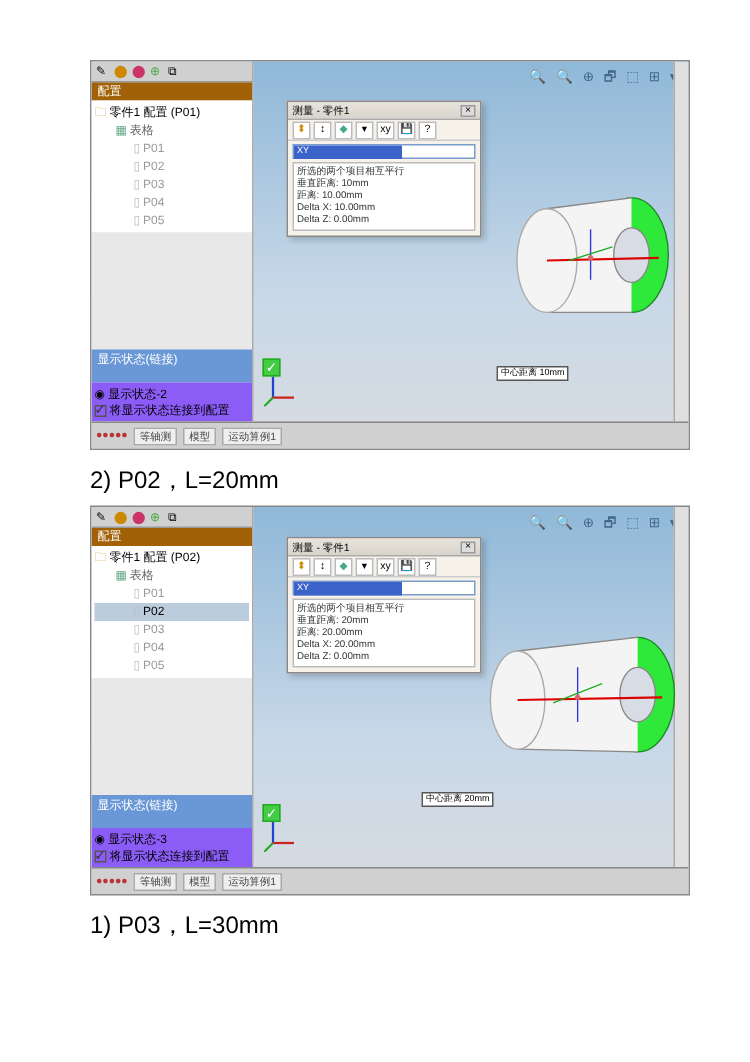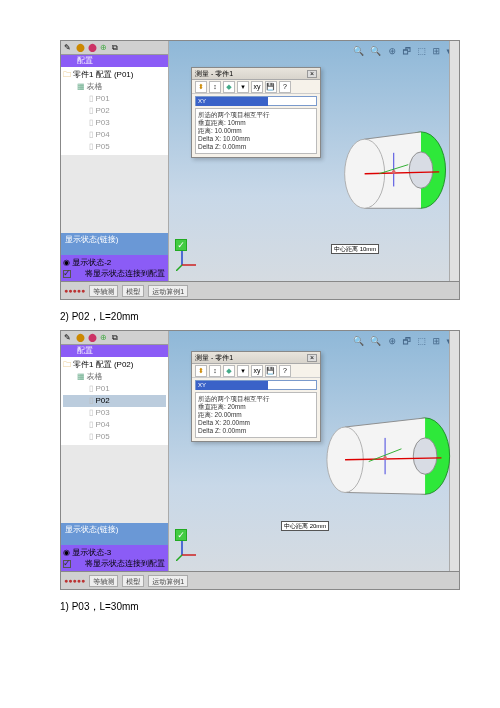--- a/index.html
+++ b/index.html
@@ -44,24 +44,24 @@
     border-bottom: 1px solid #999;
     display: flex;
     align-items: center;
     gap: 2px;
     padding: 0 3px;
     font-size: 8px;
   }
   .tab-icon { width: 10px; height: 10px; display: inline-block; }
   .panel-hdr {
     height: 12px;
-    background: #8b5cf6;
+    background: #a16207;
     color: #fff;
     font-size: 8px;
-    padding: 1px 16px;
+    padding: 1px 4px;
     line-height: 10px;
   }
   .tree {
     flex: 0 0 auto;
     background: #fff;
     padding: 2px;
     font-size: 8px;
     line-height: 12px;
   }
   .tree-root {
@@ -89,21 +89,21 @@
     color: #fff;
     font-size: 8px;
     line-height: 11px;
     padding: 1px 4px;
   }
   .display-state-body {
     background: #8b5cf6;
     font-size: 8px;
     padding: 2px;
   }
-  .chk-row { display: flex; align-items: center; gap: 14px; }
+  .chk-row { display: flex; align-items: center; gap: 2px; }
   .chk { width: 8px; height: 8px; border: 1px solid #555; display: inline-block; position: relative; }
   .chk::after { content: "✓"; position: absolute; top: -3px; left: -1px; font-size: 9px; color: #333; }
   
   .status-bar {
     position: absolute;
     left: 0; right: 0; bottom: 0;
     height: 18px;
     background: #d0d0d0;
     border-top: 1px solid #888;
     display: flex;
@@ -195,21 +195,21 @@
   }
   .scrollbar-v {
     position: absolute;
     right: 0; top: 0; bottom: 18px;
     width: 10px;
     background: #e0e0e0;
     border-left: 1px solid #aaa;
   }
   
   .caption {
-    font-size: 10px;
+    font-size: 16px;
     margin: 10px 0 6px 0;
     color: #000;
   }
 </style>
 </head>
 <body>
 
 <div class="cad-screenshot">
 
   <div class="top-icons">🔍 🔍 ⊕ 🗗 ⬚ ⊞ ▾</div>

